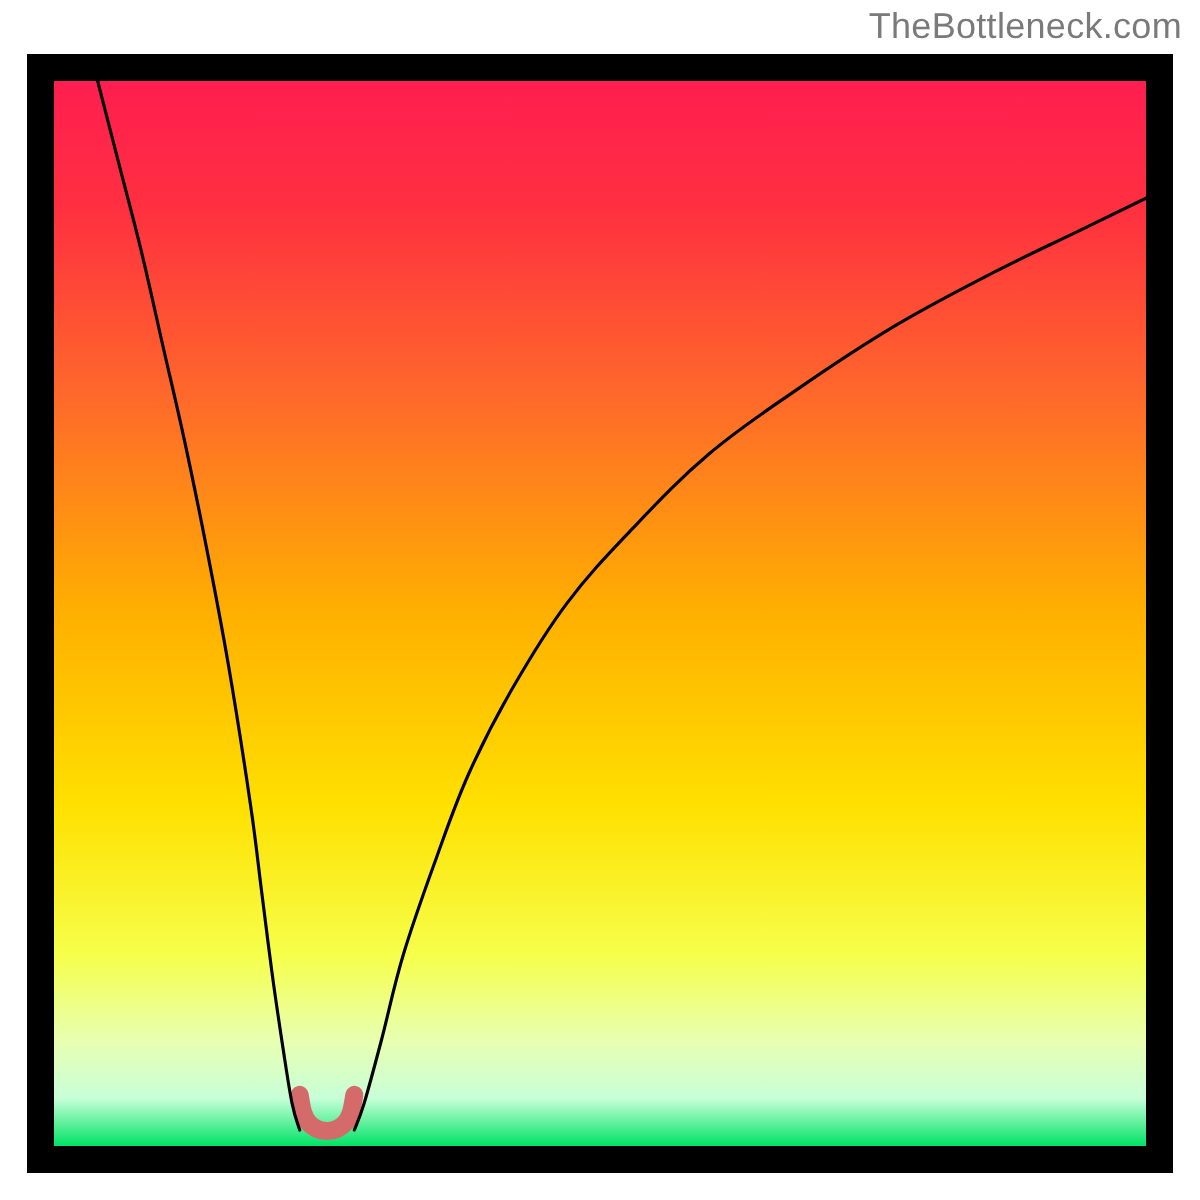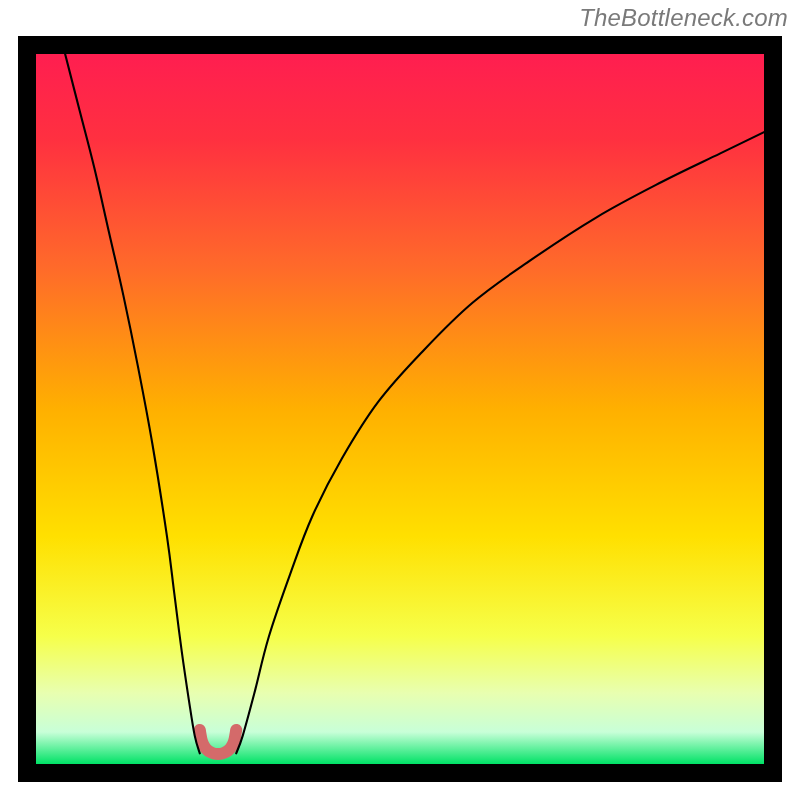--- a/index.html
+++ b/index.html
@@ -9,21 +9,20 @@
     height: 800px;
     overflow: hidden;
     background: #fff;
     font-family: Arial, Helvetica, sans-serif;
   }
   .frame {
     position: relative;
     width: 800px;
     height: 800px;
     box-sizing: border-box;
-    font-style: italic;
   }
   .watermark {
     position: absolute;
     top: 4px;
     right: 12px;
     font-size: 24px;
     font-weight: 400;
     color: #7a7a7a;
     letter-spacing: 0.2px;
     user-select: none;

